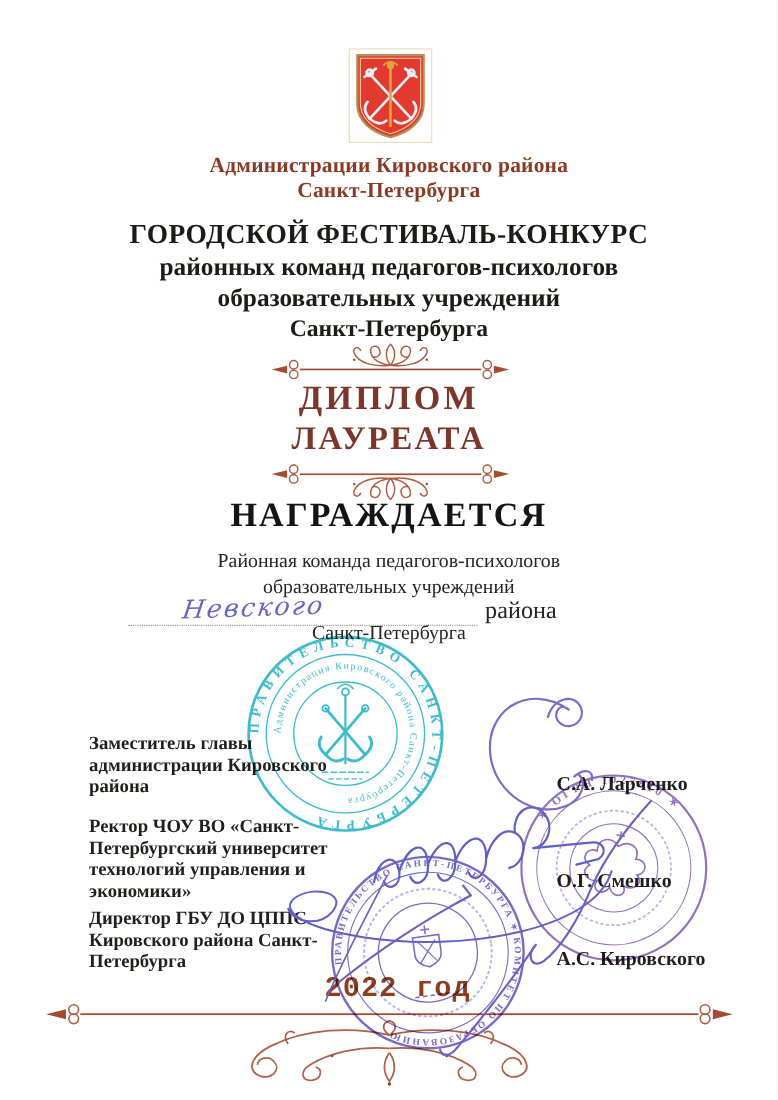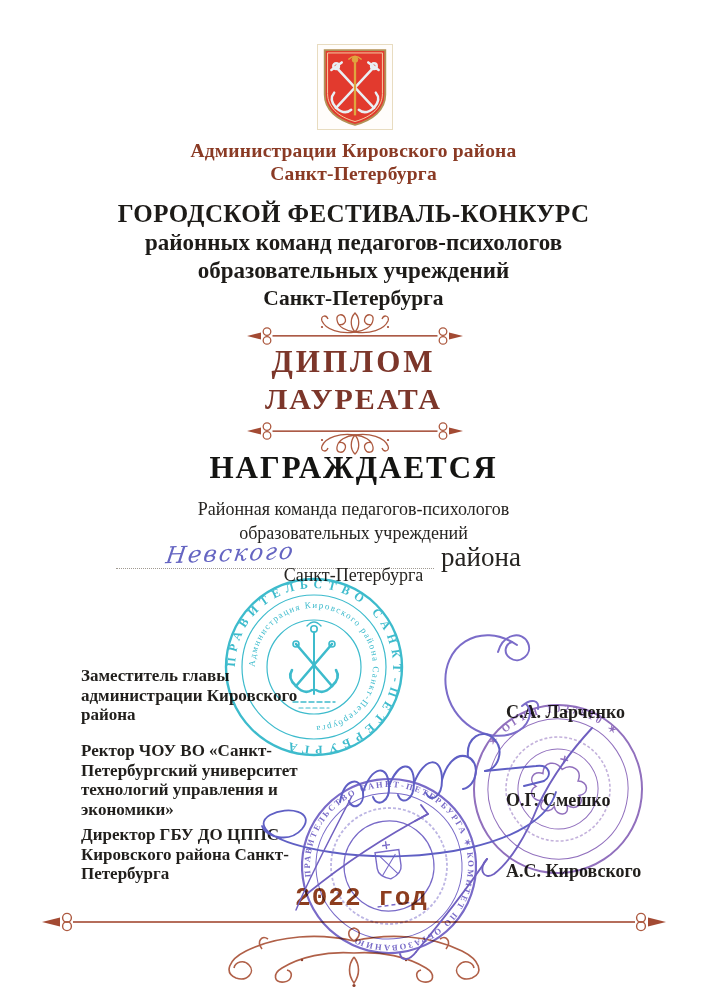--- a/index.html
+++ b/index.html
@@ -33,21 +33,21 @@
   .awarded{top:450px; font-weight:bold; font-size:31px; letter-spacing:2px; color:#141412;text-align:center;}
 
   
   .rec{font-size:18px; color:#262421;}
   .rec-l1{top:499px;}
   .rec-l2{top:523px;}
   .rec-underline{left:116px; top:545px; width:318px; height:23px; border-bottom:1.5px dotted #a09a91;}
   .rec-hand{left:166px; top:540px; font-size:23px; font-style:italic; color:#6565c2;
             font-family:"DejaVu Serif","Liberation Serif",serif;
             transform:rotate(-2deg) skewX(-10deg); letter-spacing:2px;}
-  .rec-suffix{left:441px; top:542px; font-size:27px; color:#262421;}
+  .rec-suffix{left:441px; top:542px; font-size:22px; color:#262421;}
   .rec-city{top:565px;}
 
   
   .sig-title{left:81px; width:242px; font-weight:bold; font-size:17px; line-height:19.5px; color:#211f1c; z-index:2;}
   .sig-t1{top:666px;} .sig-t2{top:741px;} .sig-t3{top:825px;}
   .sig-name{left:506px; font-weight:bold; font-size:18px; color:#211f1c; z-index:2;}
   .sig-n1{top:702px;} .sig-n2{top:790px;} .sig-n3{top:861px;}
 
   
   .stamp{mix-blend-mode:multiply; z-index:5;}

